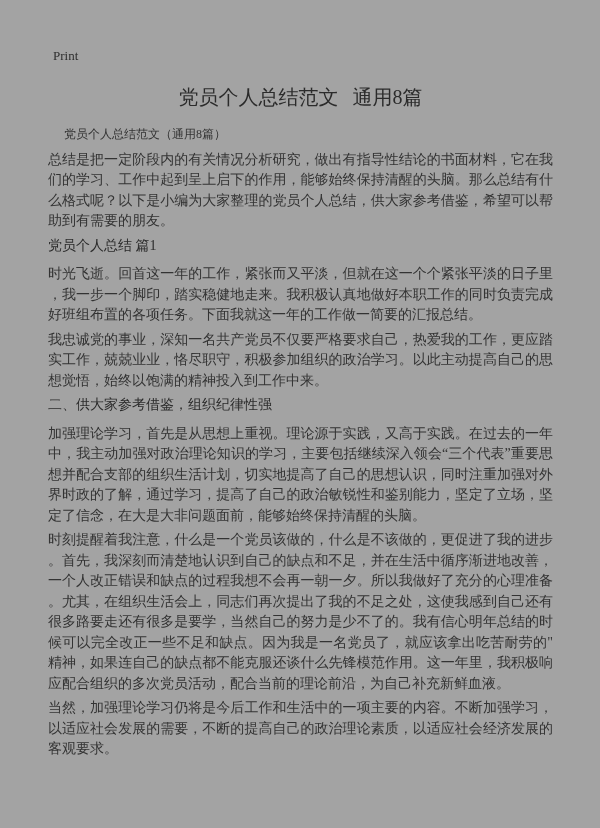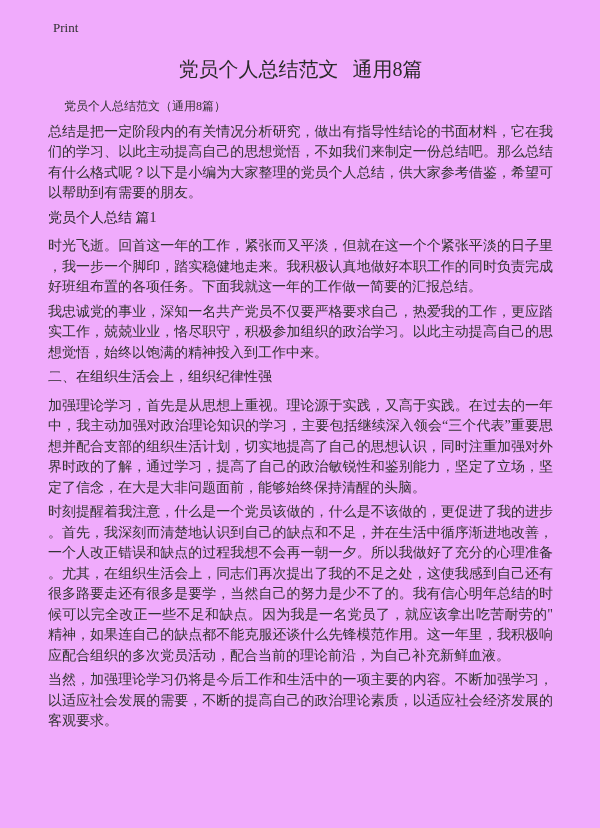--- a/index.html
+++ b/index.html
@@ -5,22 +5,22 @@
   html, body {
     margin: 0;
     padding: 0;
     background: #ffffff;
   }
   .page {
     position: relative;
     box-sizing: border-box;
     width: 600px;
     height: 828px;
-    background: #f0abfc;
-    padding: 20px 47px 20px 48px;
+    background: #a3a3a3;
+    padding: 48px 47px 20px 48px;
     overflow: hidden;
     font-family: "Liberation Serif", "DejaVu Serif", serif;
     color: #333333;
   }
   .print-label {
     font-size: 13px;
     line-height: 15px;
     margin: 0 0 21px 5px;
     color: #2f2f2f;
     cursor: pointer;
@@ -58,29 +58,29 @@
 </head>
 <body>
 
 <div class="page">
   <div class="print-label">Print</div>
 
   <h1 class="doc-title">党员个人总结范文 通用8篇</h1>
 
   <p class="subtitle">党员个人总结范文（通用8篇）</p>
 
-  <p class="para">总结是把一定阶段内的有关情况分析研究，做出有指导性结论的书面材料，它在我们的学习、以此主动提高自己的思想觉悟，不如我们来制定一份总结吧。那么总结有什么格式呢？以下是小编为大家整理的党员个人总结，供大家参考借鉴，希望可以帮助到有需要的朋友。</p>
+  <p class="para">总结是把一定阶段内的有关情况分析研究，做出有指导性结论的书面材料，它在我们的学习、工作中起到呈上启下的作用，能够始终保持清醒的头脑。那么总结有什么格式呢？以下是小编为大家整理的党员个人总结，供大家参考借鉴，希望可以帮助到有需要的朋友。</p>
 
   <h2 class="heading">党员个人总结 篇1</h2>
 
   <p class="para">时光飞逝。回首这一年的工作，紧张而又平淡，但就在这一个个紧张平淡的日子里，我一步一个脚印，踏实稳健地走来。我积极认真地做好本职工作的同时负责完成好班组布置的各项任务。下面我就这一年的工作做一简要的汇报总结。</p>
 
 
   <p class="para">我忠诚党的事业，深知一名共产党员不仅要严格要求自己，热爱我的工作，更应踏实工作，兢兢业业，恪尽职守，积极参加组织的政治学习。以此主动提高自己的思想觉悟，始终以饱满的精神投入到工作中来。</p>
 
-  <h2 class="heading">二、在组织生活会上，组织纪律性强</h2>
+  <h2 class="heading">二、供大家参考借鉴，组织纪律性强</h2>
 
   <p class="para">加强理论学习，首先是从思想上重视。理论源于实践，又高于实践。在过去的一年中，我主动加强对政治理论知识的学习，主要包括继续深入领会“三个代表”重要思想并配合支部的组织生活计划，切实地提高了自己的思想认识，同时注重加强对外界时政的了解，通过学习，提高了自己的政治敏锐性和鉴别能力，坚定了立场，坚定了信念，在大是大非问题面前，能够始终保持清醒的头脑。</p>
 
   <p class="para">时刻提醒着我注意，什么是一个党员该做的，什么是不该做的，更促进了我的进步。首先，我深刻而清楚地认识到自己的缺点和不足，并在生活中循序渐进地改善，一个人改正错误和缺点的过程我想不会再一朝一夕。所以我做好了充分的心理准备。尤其，在组织生活会上，同志们再次提出了我的不足之处，这使我感到自己还有很多路要走还有很多是要学，当然自己的努力是少不了的。我有信心明年总结的时候可以完全改正一些不足和缺点。因为我是一名党员了，就应该拿出吃苦耐劳的"精神，如果连自己的缺点都不能克服还谈什么先锋模范作用。这一年里，我积极响应配合组织的多次党员活动，配合当前的理论前沿，为自己补充新鲜血液。</p>
 
   <p class="para">当然，加强理论学习仍将是今后工作和生活中的一项主要的内容。不断加强学习，以适应社会发展的需要，不断的提高自己的政治理论素质，以适应社会经济发展的客观要求。</p>
 </div>
 
 </body></html>

